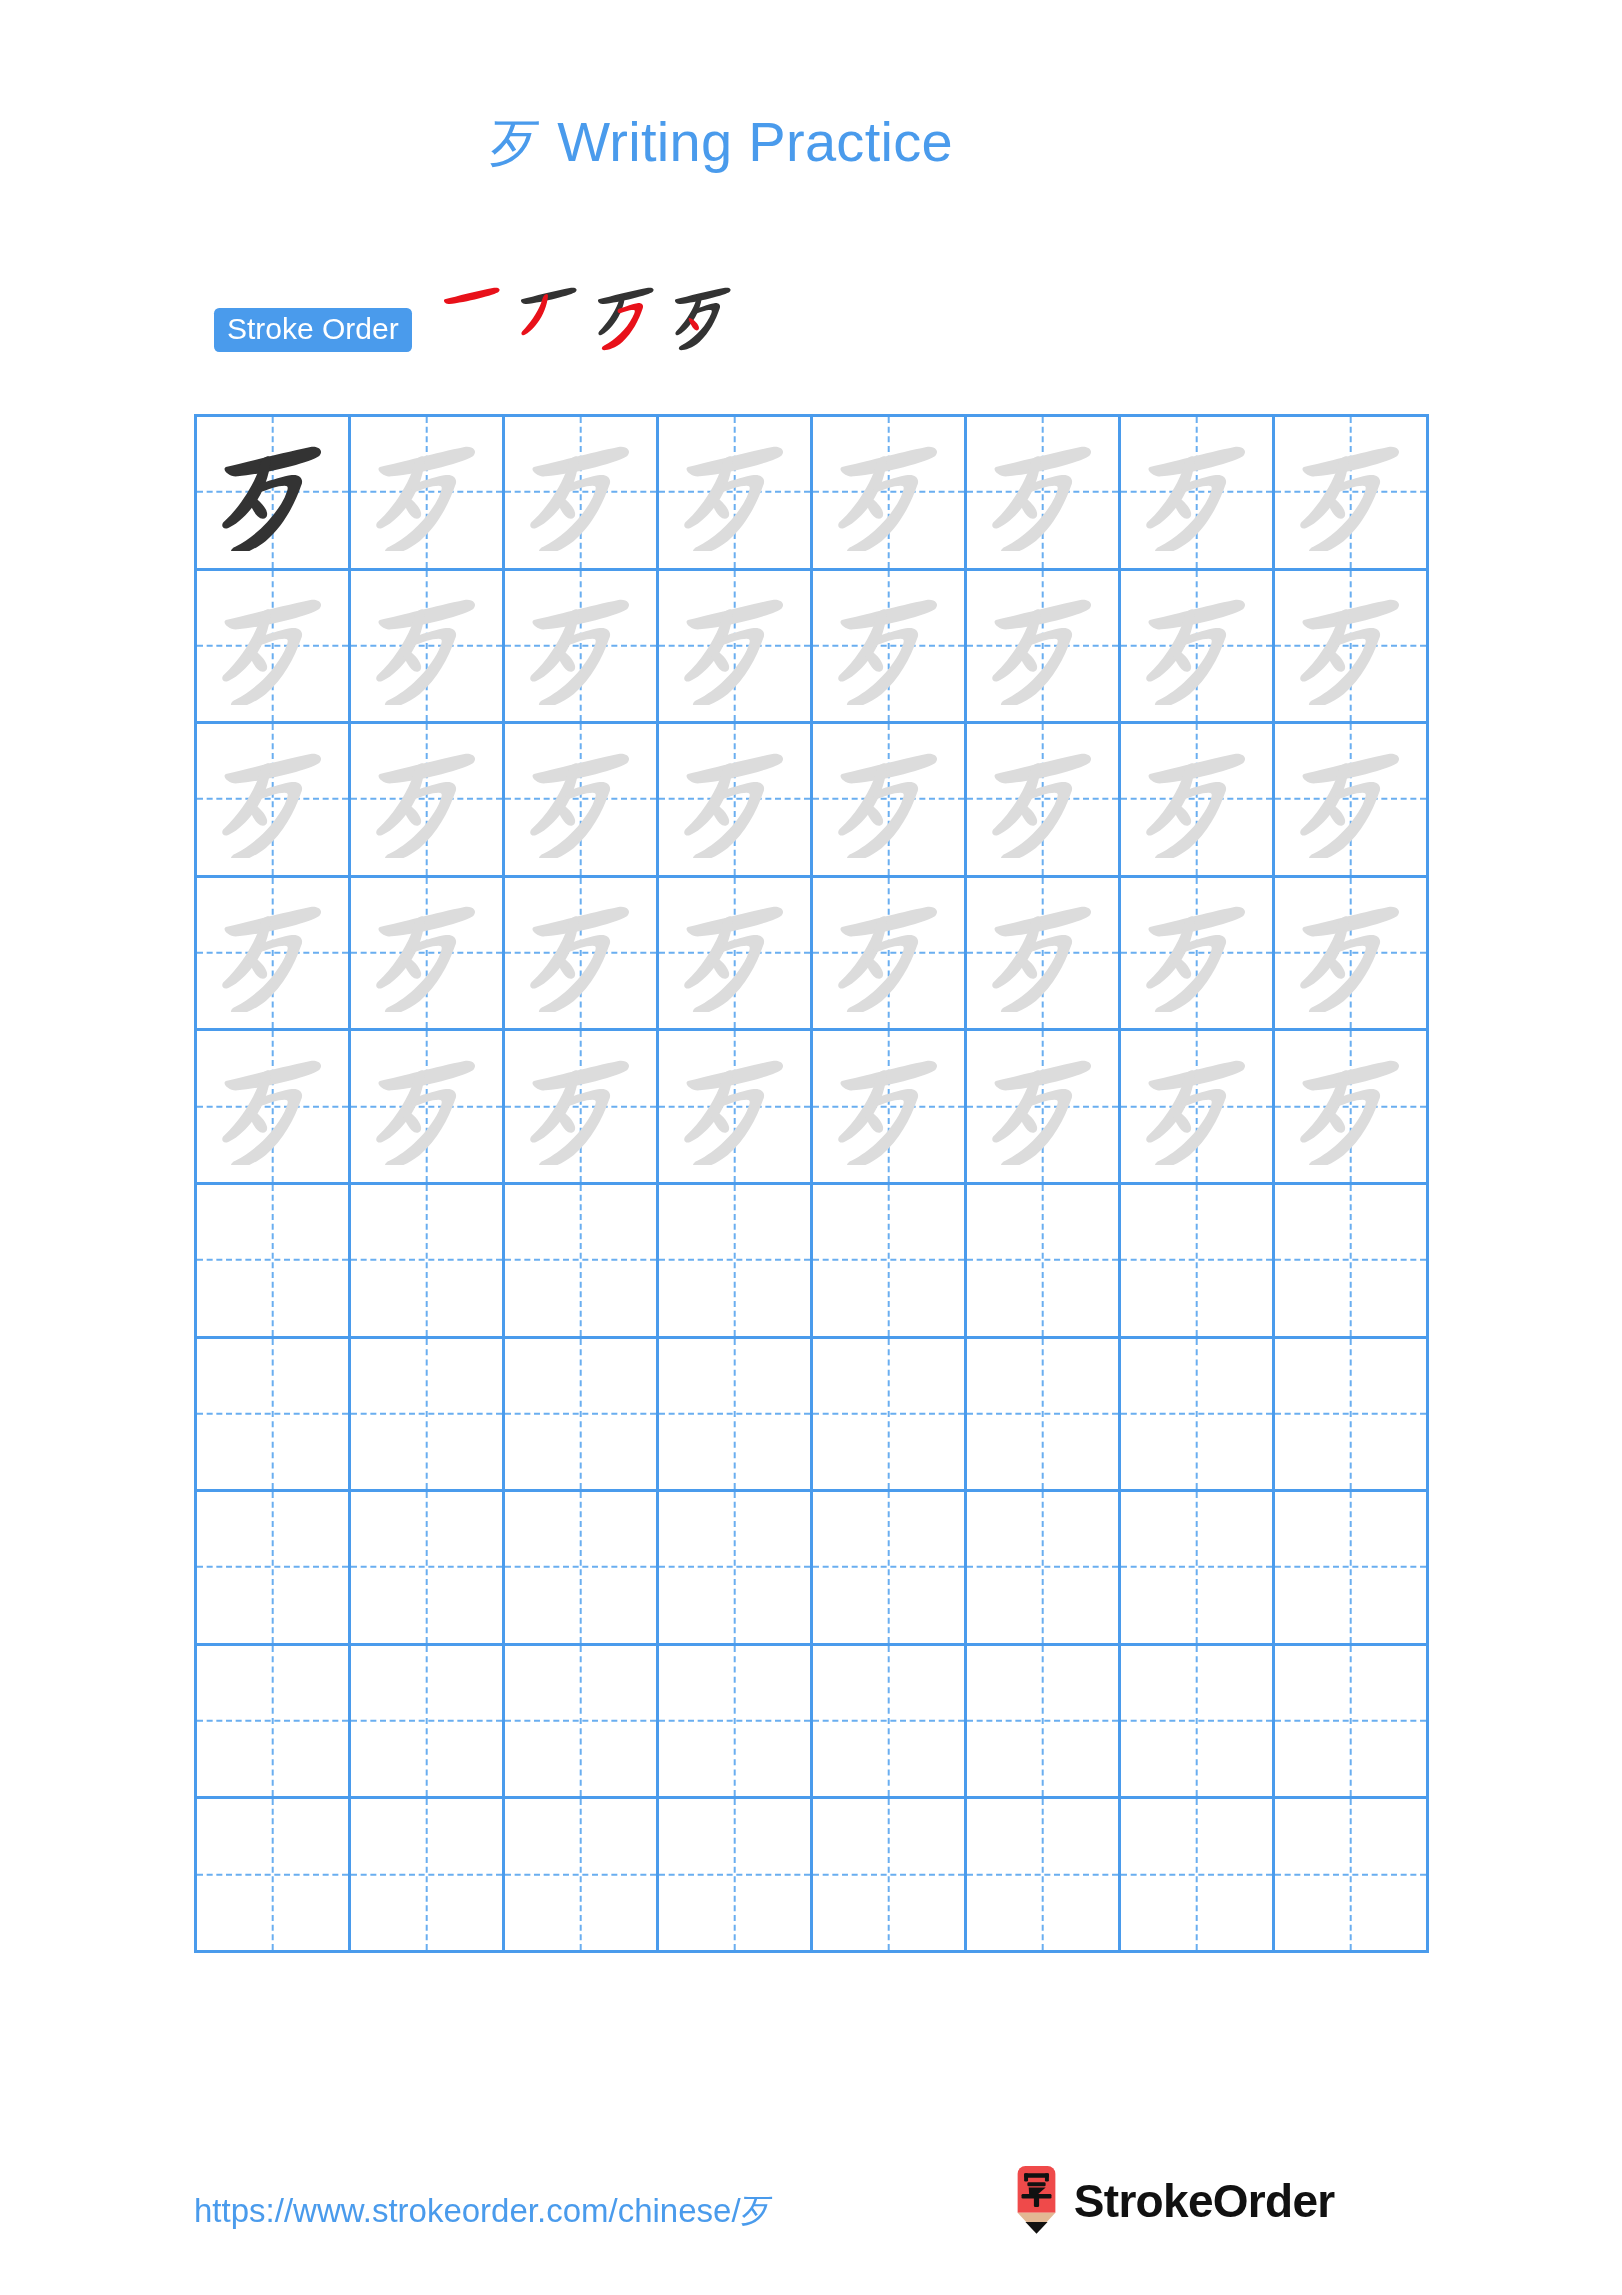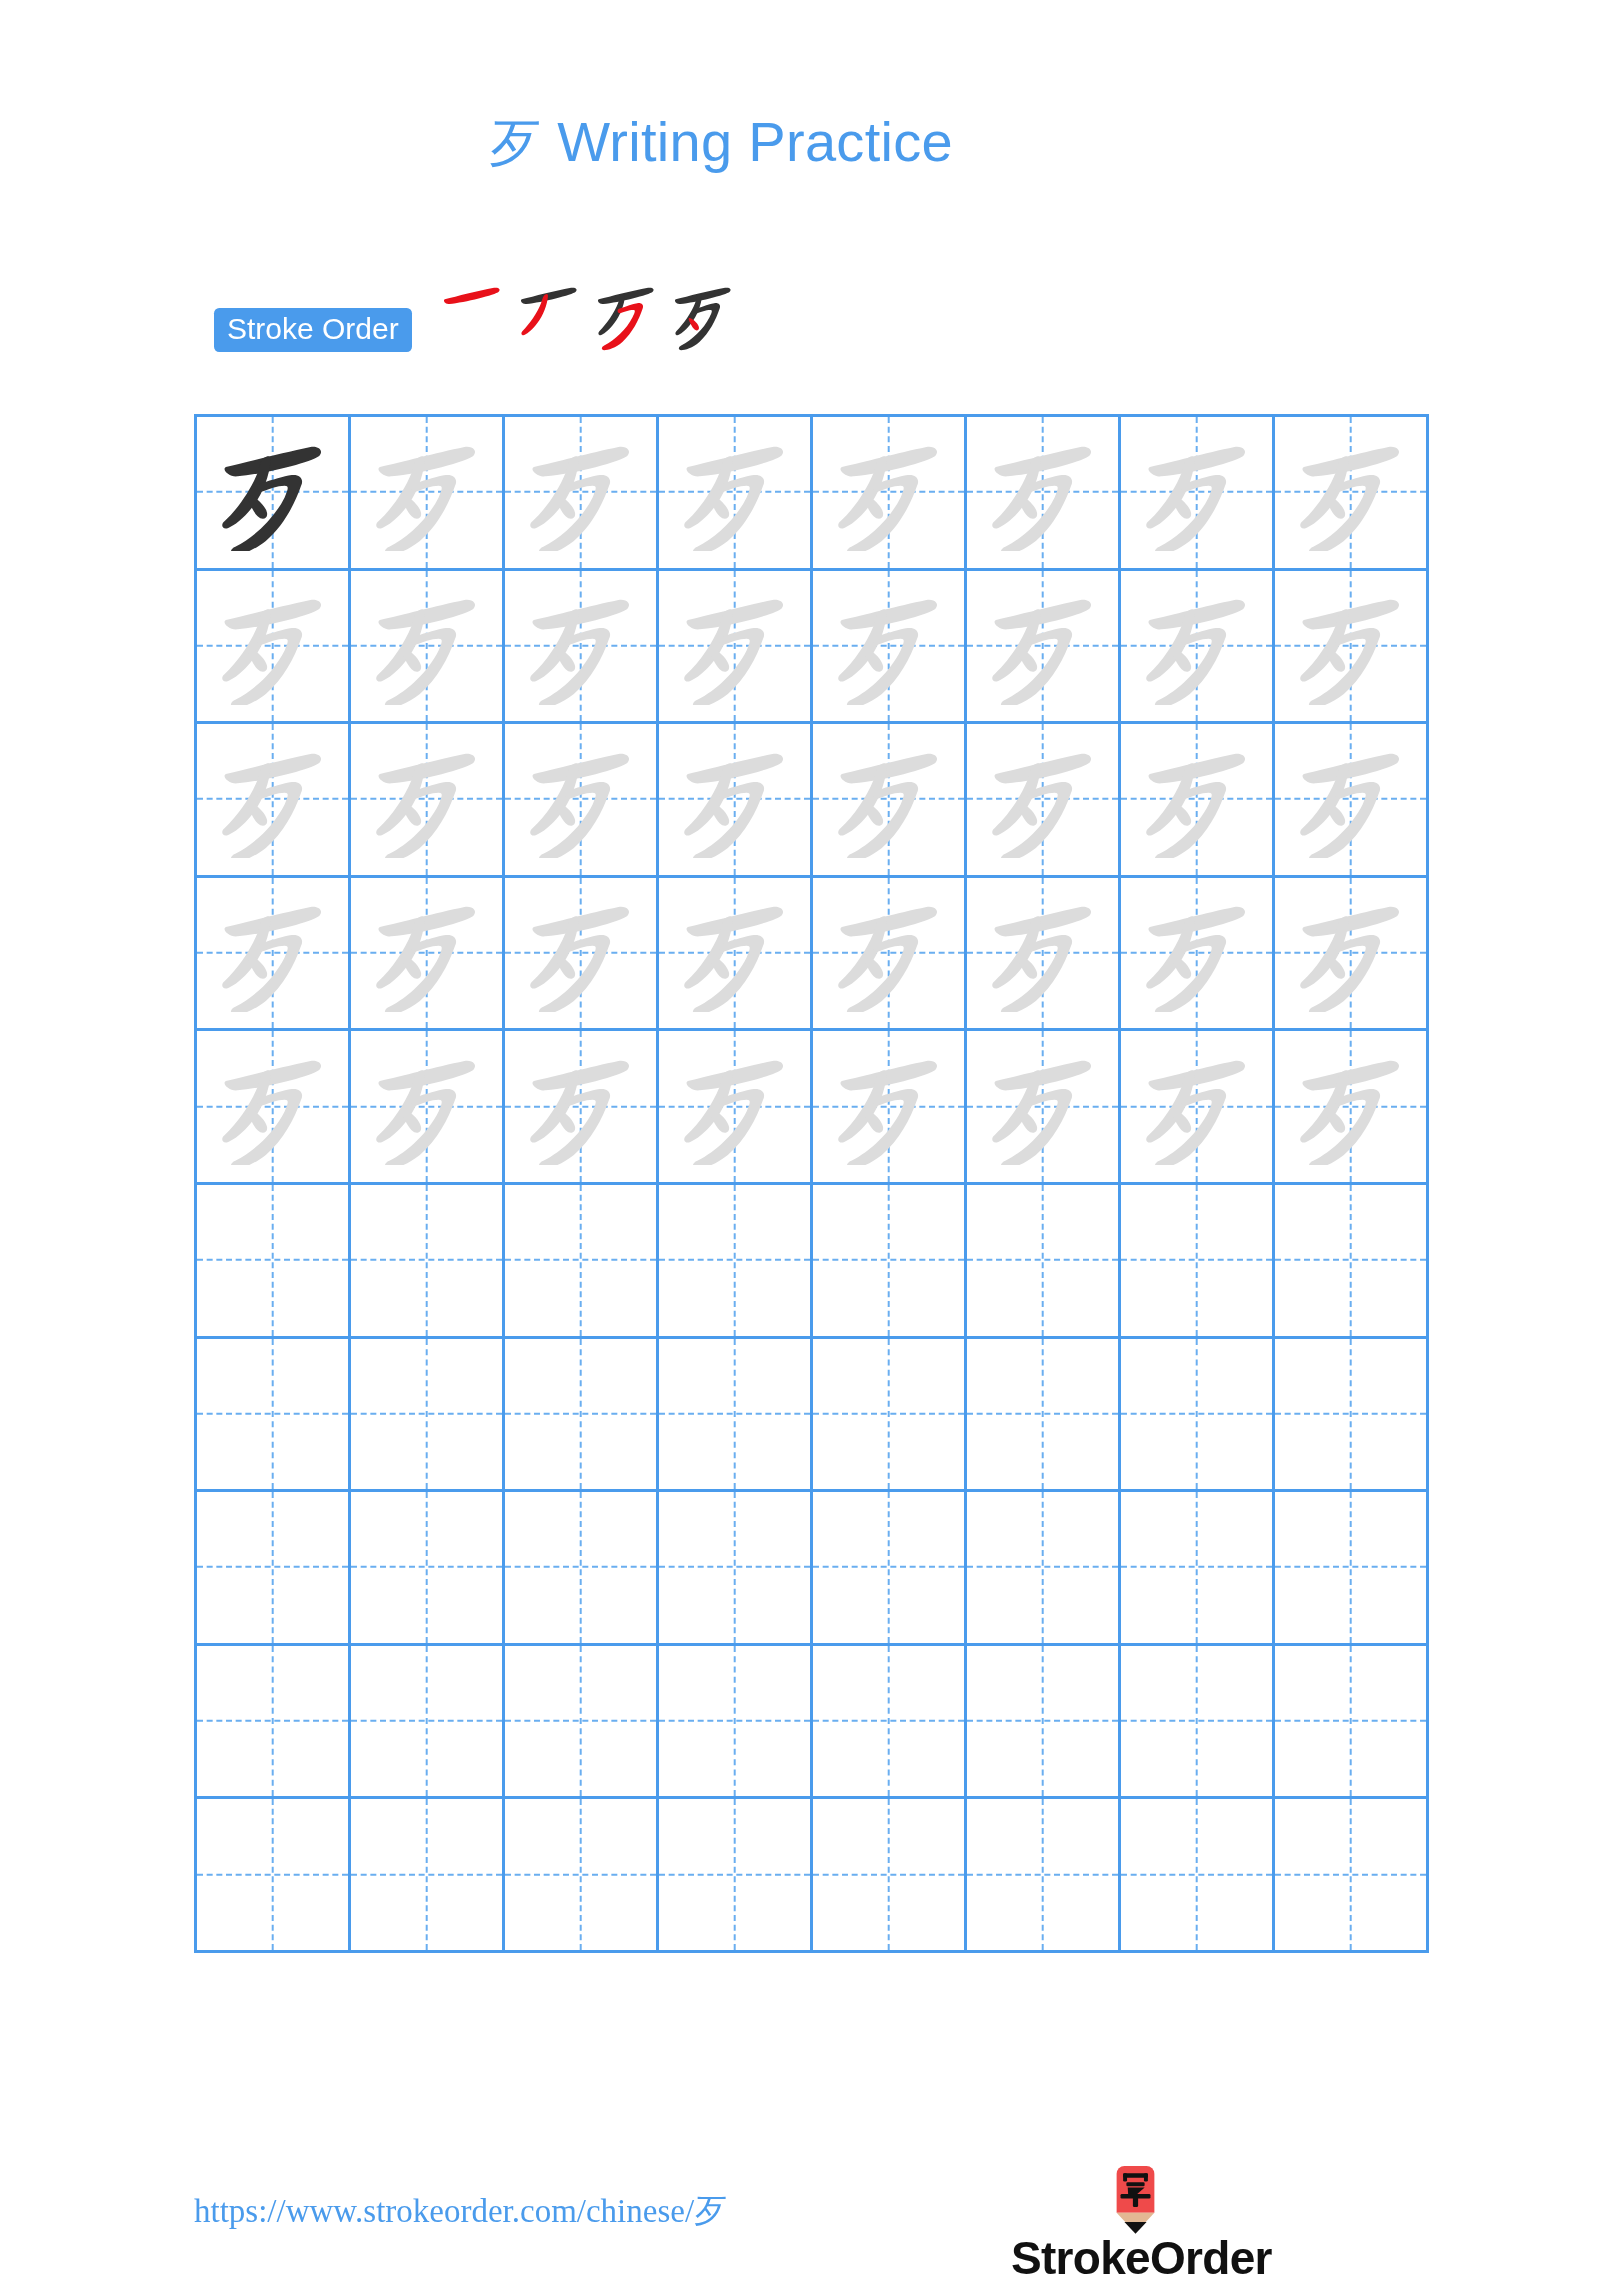--- a/index.html
+++ b/index.html
@@ -131,31 +131,29 @@
 
   
   .footer-url {
     position: absolute;
     left: 194px;
     top: 2189px;
     font-size: 33px;
     color: #4a9bec;
     white-space: nowrap;
     text-decoration: none;
-    font-family: Liberation Serif, serif;
   }
 
   .footer-brand {
     position: absolute;
     left: 1011px;
     top: 2166px;
     display: flex;
     align-items: center;
     height: 69px;
-    flex-direction: column;
   }
   .brand-mark {
     width: 51px;
     height: 69px;
     margin-right: 11.8px;
     flex: none;
   }
   .brand-mark svg { display: block; width: 51px; height: 69px; }
   .brand-text {
     font-size: 46px;

